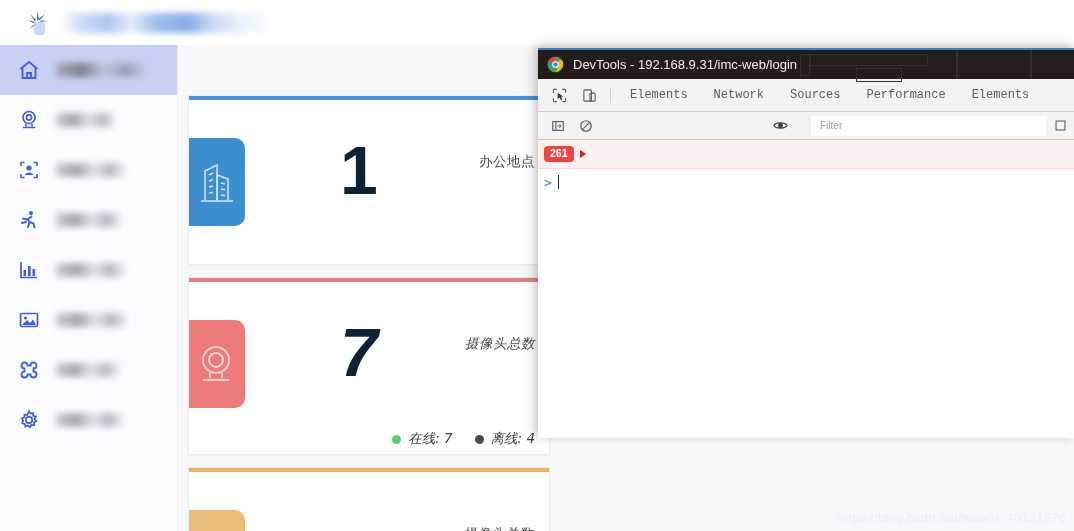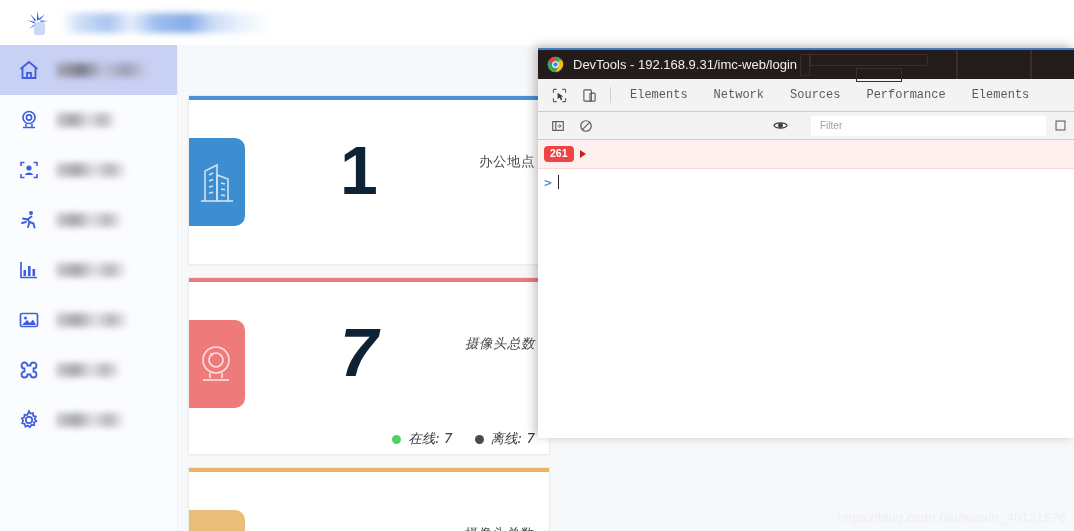--- a/index.html
+++ b/index.html
@@ -328,21 +328,21 @@
             </svg>
           </div>
           <div class="card-value">7</div>
           <div class="card-foot">
             <span class="stat">
               <i class="dot" style="background:#52d063"></i>
               <span>在线: 7</span>
             </span>
             <span class="stat">
               <i class="dot" style="background:#4b4b4b"></i>
-              <span>离线: 7</span>
+              <span>离线: 4</span>
             </span>
           </div>
         </div>
       </div>
 
       <div class="card" style="top:422px; height:120px;">
         <div class="card-bar" style="background:#e8b465"></div>
         <div class="card-inner">
           <div class="card-title">摄像头总数</div>
           <div class="card-tile" style="background:#e9be79; top:38px;">

